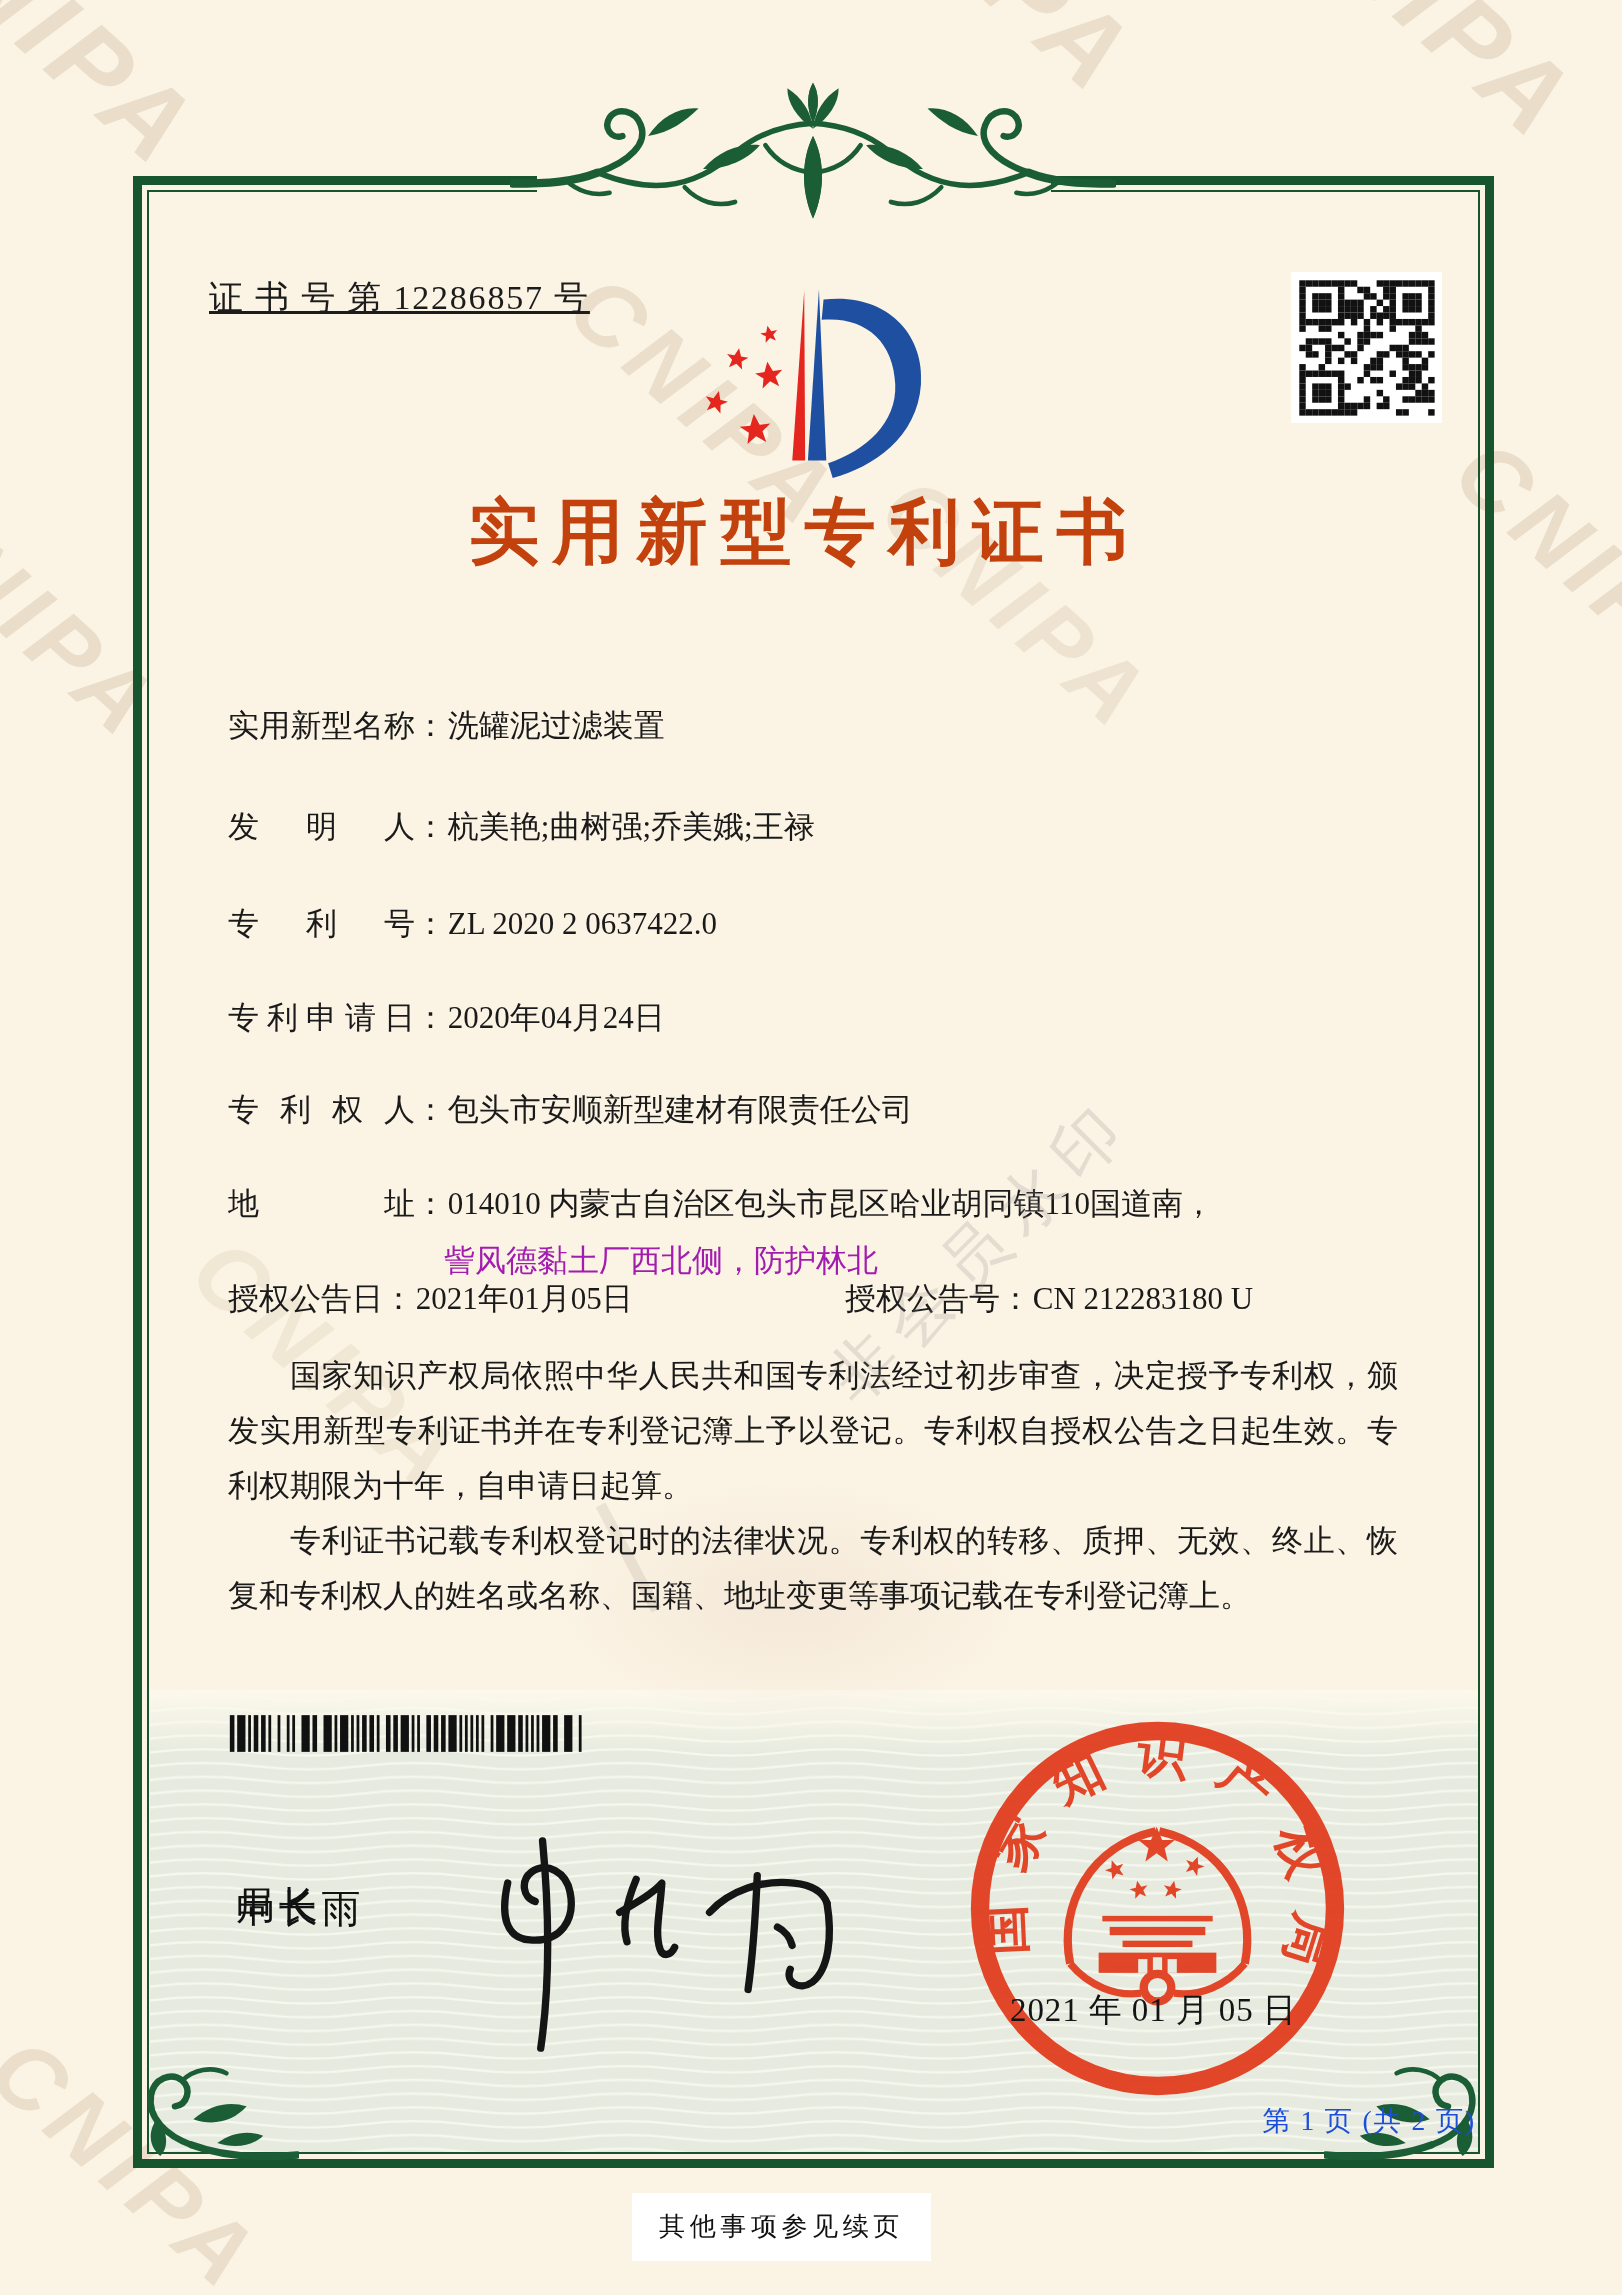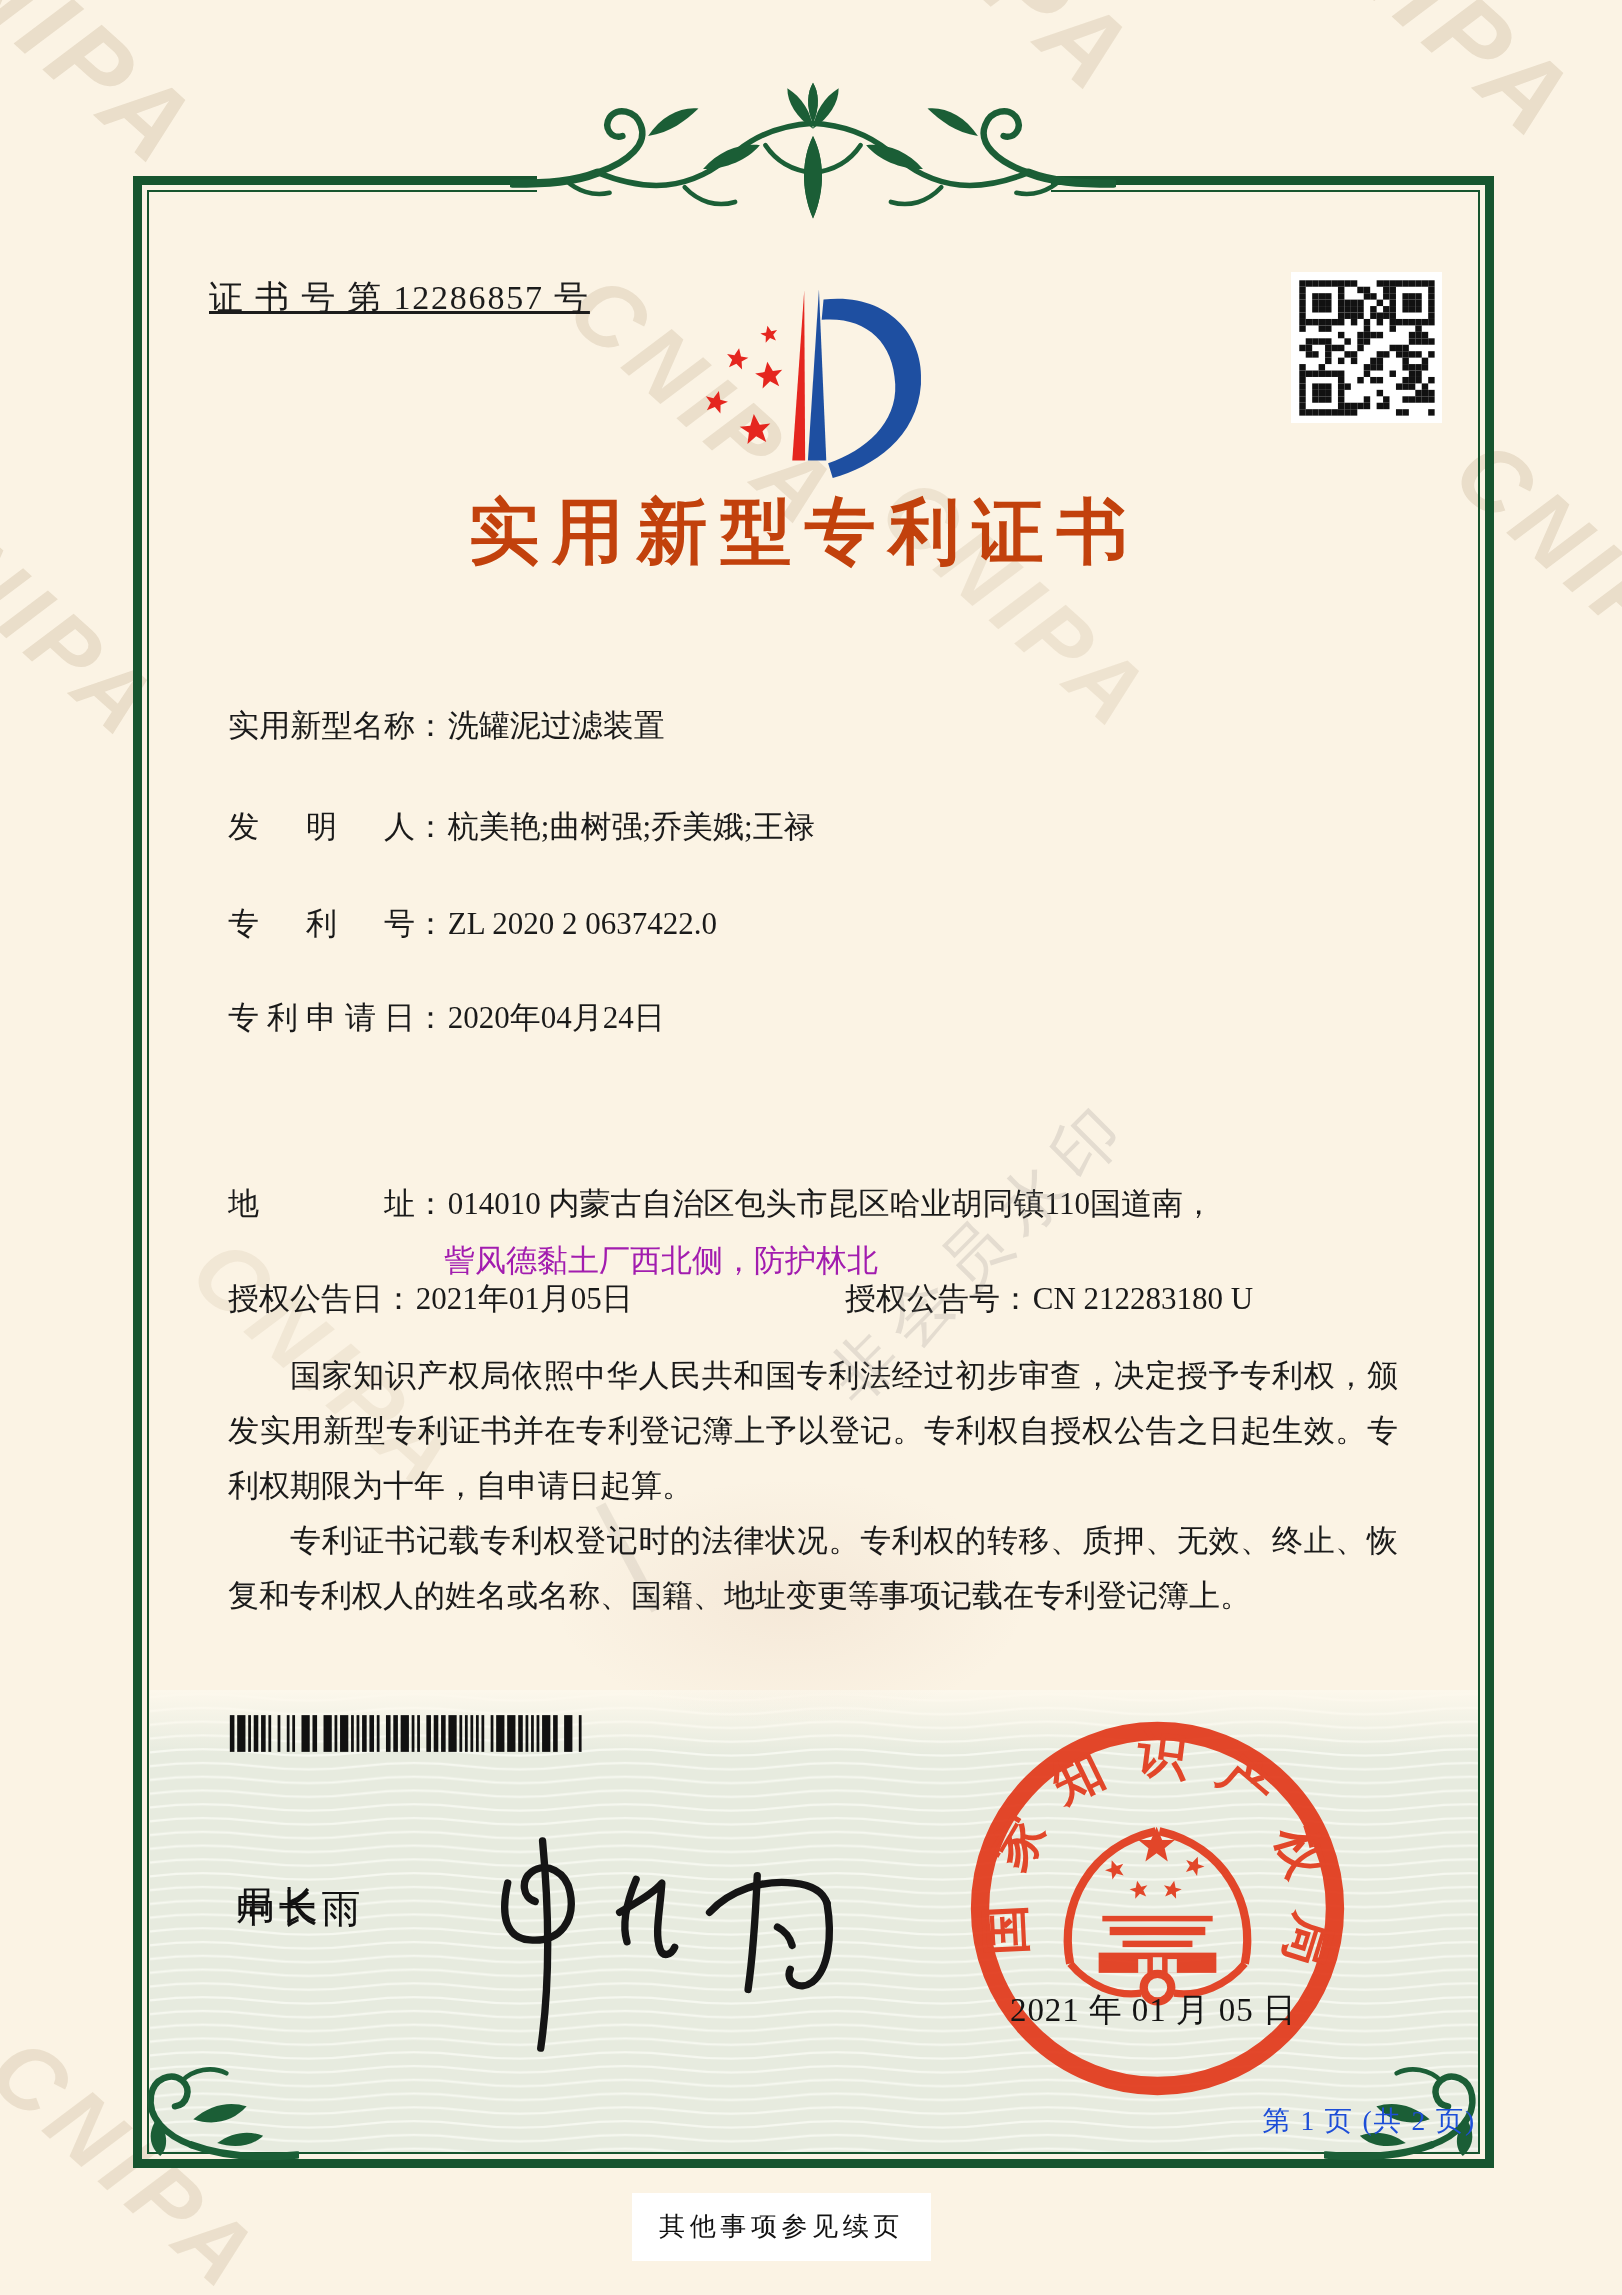--- a/index.html
+++ b/index.html
@@ -388,20 +388,23 @@
   </div>
   <div class="abs frow" style="top:806px">
     <span class="flabel">发明人</span><span>：</span><span class="fvalue">杭美艳;曲树强;乔美娥;王禄</span>
   </div>
   <div class="abs frow" style="top:903px">
     <span class="flabel">专利号</span><span>：</span><span class="fvalue">ZL 2020 2 0637422.0</span>
   </div>
   <div class="abs frow" style="top:997px">
     <span class="flabel">专利申请日</span><span>：</span><span class="fvalue">2020年04月24日</span>
   </div>
+  <div class="abs frow" style="top:1089px">
+    <span class="flabel">专利权人</span><span>：</span><span class="fvalue">包头市安顺新型建材有限责任公司</span>
+  </div>
   <div class="abs frow" style="top:1183px">
     <span class="flabel">地址</span><span>：</span><span class="fvalue">014010 内蒙古自治区包头市昆区哈业胡同镇110国道南，</span>
   </div>
   <div class="abs addr2" style="top:1240px">訾风德黏土厂西北侧，防护林北</div>
   <div class="abs frow" style="top:1278px">
     <span>授权公告日</span><span>：</span><span class="fvalue">2021年01月05日</span>
     <span class="gpair2">
       <span>授权公告号</span><span>：</span><span class="fvalue">CN 212283180 U</span>
     </span>
   </div>

